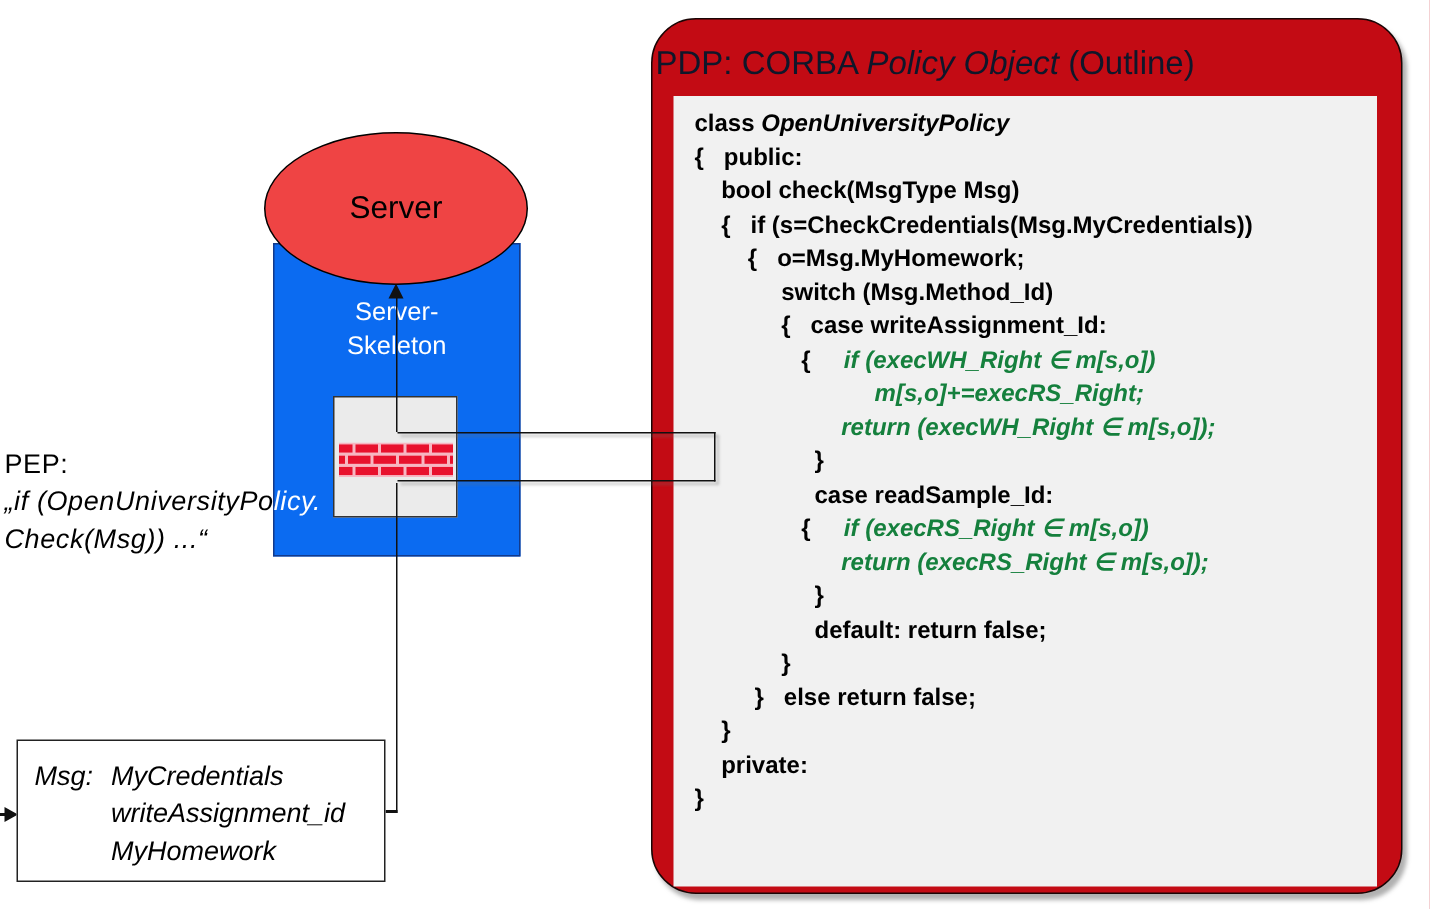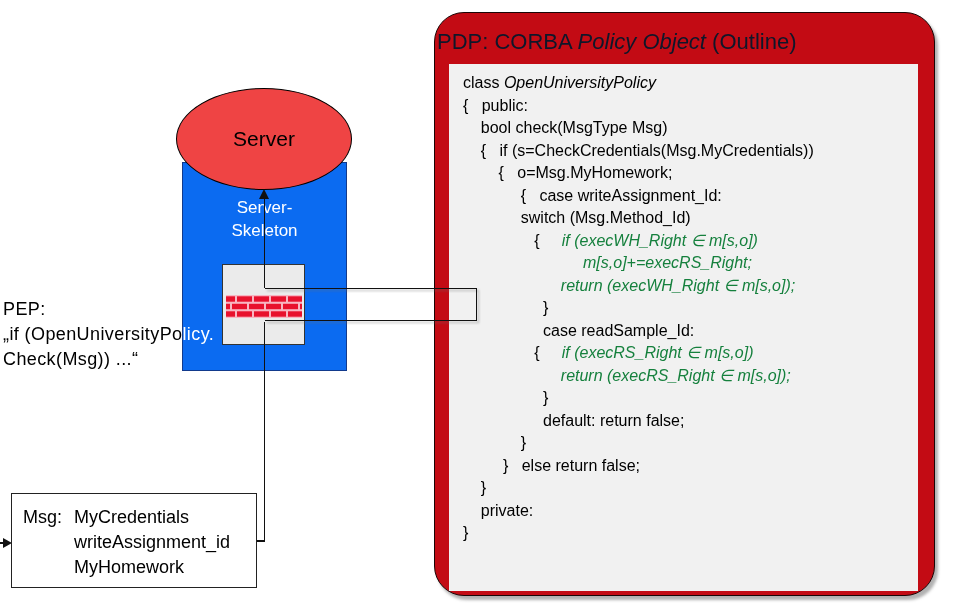--- a/index.html
+++ b/index.html
@@ -49,27 +49,27 @@
   .msg-arrow-head{
     position:absolute;left:3px;top:537.5px;width:0;height:0;z-index:7;
     border-top:5.5px solid transparent;border-bottom:5.5px solid transparent;
     border-left:9px solid #111;
   }
   
   .pep{
     position:absolute;left:3px;top:262px;z-index:8;
     font-size:18px;line-height:25px;color:#000;letter-spacing:0.4px;white-space:nowrap;margin-top:35px;
   }
-  .pep .it{}
+  .pep .it{font-style:italic;}
   .pep .wh{color:#ffffff;}
   
   .msg-box{
     position:absolute;left:11px;top:493px;width:246px;height:95px;
     background:#ffffff;border:1.5px solid #222;box-sizing:border-box;z-index:7;
-    font-size:18px;line-height:25px;color:#000;
+    font-style:italic;font-size:18px;line-height:25px;color:#000;
     display:flex;padding:11px 0 0 11px;
   }
   .msg-label{width:51px;}
   
   .pdp-box{
     position:absolute;left:434px;top:12px;width:501px;height:584px;
     background:#c30b14;border:1.5px solid #1a0505;border-radius:30px;
     box-sizing:border-box;z-index:5;
     box-shadow:3px 4px 3px rgba(125,125,125,.6);
   }
@@ -77,21 +77,21 @@
     position:absolute;left:437px;top:29px;z-index:5;
     color:#0f172a;font-size:22px;white-space:nowrap;
   }
   .pdp-title .it{font-style:italic;}
   .code-panel{
     position:absolute;left:449px;top:64px;width:469px;height:527px;
     background:#f1f1f1;z-index:5;box-sizing:border-box;
     padding:8px 0 0 14px;
   }
   .cl{
-    font-size:16px;line-height:22.5px;color:#000;white-space:pre;
+    font-size:16px;line-height:22.5px;color:#000;white-space:pre;font-weight:bold;
   }
   .st-p{}
   .st-i{font-style:italic;}
   .st-b{font-style:italic;color:#15803d;}
 </style>
 </head>
 <body>
 
 <div id="canvas">
 
@@ -135,22 +135,22 @@
   <div class="pdp-title">
     <span>PDP: CORBA </span><span class="it">Policy Object</span><span> (Outline)</span>
   </div>
   <div class="code-panel">
     <div>
         <div class="cl"><span class="st-p">class </span><span class="st-i">OpenUniversityPolicy</span></div>
         <div class="cl"><span class="st-p">{   public:</span></div>
         <div class="cl"><span class="st-p">    bool check(MsgType Msg)</span></div>
         <div class="cl"><span class="st-p">    {   if (s=CheckCredentials(Msg.MyCredentials))</span></div>
         <div class="cl"><span class="st-p">        {   o=Msg.MyHomework;</span></div>
+        <div class="cl"><span class="st-p">             switch (Msg.Method_Id)</span></div>
         <div class="cl"><span class="st-p">             {   case writeAssignment_Id:</span></div>
-        <div class="cl"><span class="st-p">             switch (Msg.Method_Id)</span></div>
         <div class="cl"><span class="st-p">                {     </span><span class="st-b">if (execWH_Right ∈ m[s,o])</span></div>
         <div class="cl"><span class="st-p">                           </span><span class="st-b">m[s,o]+=execRS_Right;</span></div>
         <div class="cl"><span class="st-p">                      </span><span class="st-b">return (execWH_Right ∈ m[s,o]);</span></div>
         <div class="cl"><span class="st-p">                  }</span></div>
         <div class="cl"><span class="st-p">                  case readSample_Id:</span></div>
         <div class="cl"><span class="st-p">                {     </span><span class="st-b">if (execRS_Right ∈ m[s,o])</span></div>
         <div class="cl"><span class="st-p">                      </span><span class="st-b">return (execRS_Right ∈ m[s,o]);</span></div>
         <div class="cl"><span class="st-p">                  }</span></div>
         <div class="cl"><span class="st-p">                  default: return false;</span></div>
         <div class="cl"><span class="st-p">             }</span></div>

